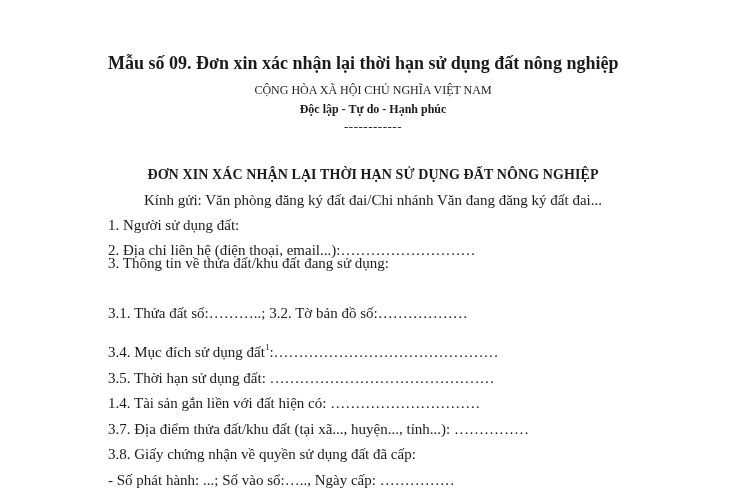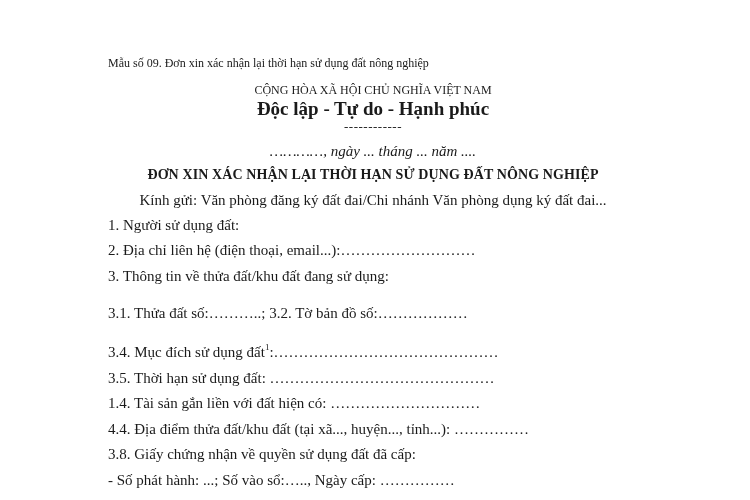--- a/index.html
+++ b/index.html
@@ -23,56 +23,55 @@
   }
   .line {
     position: absolute;
     white-space: nowrap;
     font-size: 15px;
     line-height: 18px;
   }
   .left { left: 108px; }
   .center { left: 0; width: 746px; text-align: center; }
   .italic { font-style: italic; }
-  .form-title { font-size: 12px; font-weight: normal; }
+  .form-title { font-size: 18px; font-weight: bold; }
   .nation { font-size: 12px; letter-spacing: 0px; }
-  .motto { font-size: 19px; font-weight: bold; font-family: Liberation Serif, serif; }
+  .motto { font-size: 12px; font-weight: bold; font-family: Liberation Serif, serif; }
   .dashes { font-size: 13px; letter-spacing: 0.5px; }
   .doc-heading { font-size: 14px; font-weight: bold; letter-spacing: 0.1px; }
   sup { font-size: 9px; line-height: 0; position: relative; top: -1px; }
   .fill { color: #222; }
 </style>
 </head>
 <body>
 
 <div class="page">
 
   <div class="line left form-title" style="top:54px;">Mẫu số 09. Đơn xin xác nhận lại thời hạn sử dụng đất nông nghiệp</div>
 
   <div class="line center nation" style="top:81px;">CỘNG HÒA XÃ HỘI CHỦ NGHĨA VIỆT NAM</div>
 
   <div class="line center motto" style="top:100px;">Độc lập - Tự do - Hạnh phúc</div>
 
   <div class="line center dashes" style="top:118px;">------------</div>
 
-  <div class="line center italic" style="top:142px;">…………, ngày ... tháng ... năm ....</div>
 
   <div class="line center doc-heading" style="top:166px;">ĐƠN XIN XÁC NHẬN LẠI THỜI HẠN SỬ DỤNG ĐẤT NÔNG NGHIỆP</div>
 
-  <div class="line center" style="top:191px;">Kính gửi: Văn phòng đăng ký đất đai/Chi nhánh Văn phòng dụng ký đất đai...</div>
+  <div class="line center" style="top:191px;">Kính gửi: Văn phòng đăng ký đất đai/Chi nhánh Văn đang đăng ký đất đai...</div>
 
   <div class="line left" style="top:216px;">
     <span>1. Người sử dụng đất:</span><span class="fill"></span>
   </div>
 
   <div class="line left" style="top:241px;">
     <span>2. Địa chỉ liên hệ (điện thoại, email...):</span><span class="fill">………………………</span>
   </div>
 
-  <div class="line left" style="top:267px;">
+  <div class="line left" style="top:254px;">
     <span>3. Thông tin về thửa đất/khu đất đang sử dụng:</span><span class="fill"></span>
   </div>
 
   <div class="line left" style="top:292px;margin-top:12px;">
     <span>3.1. Thửa đất số:</span><span class="fill">………..; 3.2. Tờ bản đồ số:………………</span>
   </div>
 
 
   <div class="line left" style="top:343px;">
     <span>3.4. Mục đích sử dụng đất</span><sup>1</sup><span>:</span><span class="fill">………………………………………</span>
@@ -80,21 +79,21 @@
 
   <div class="line left" style="top:369px;">
     <span>3.5. Thời hạn sử dụng đất: </span><span class="fill">………………………………………</span>
   </div>
 
   <div class="line left" style="top:394px;">
     <span>1.4. Tài sản gắn liền với đất hiện có: </span><span class="fill">…………………………</span>
   </div>
 
   <div class="line left" style="top:420px;">
-    <span>4.4. Địa điểm thửa đất/khu đất (tại xã..., huyện..., tỉnh...): </span><span class="fill">……………</span>
+    <span>3.7. Địa điểm thửa đất/khu đất (tại xã..., huyện..., tỉnh...): </span><span class="fill">……………</span>
   </div>
 
   <div class="line left" style="top:445px;">
     <span>3.8. Giấy chứng nhận về quyền sử dụng đất đã cấp:</span><span class="fill"></span>
   </div>
 
   <div class="line left" style="top:471px;">
     <span>- Số phát hành: ...; Số vào sổ:….., Ngày cấp: </span><span class="fill">……………</span>
   </div>
 

